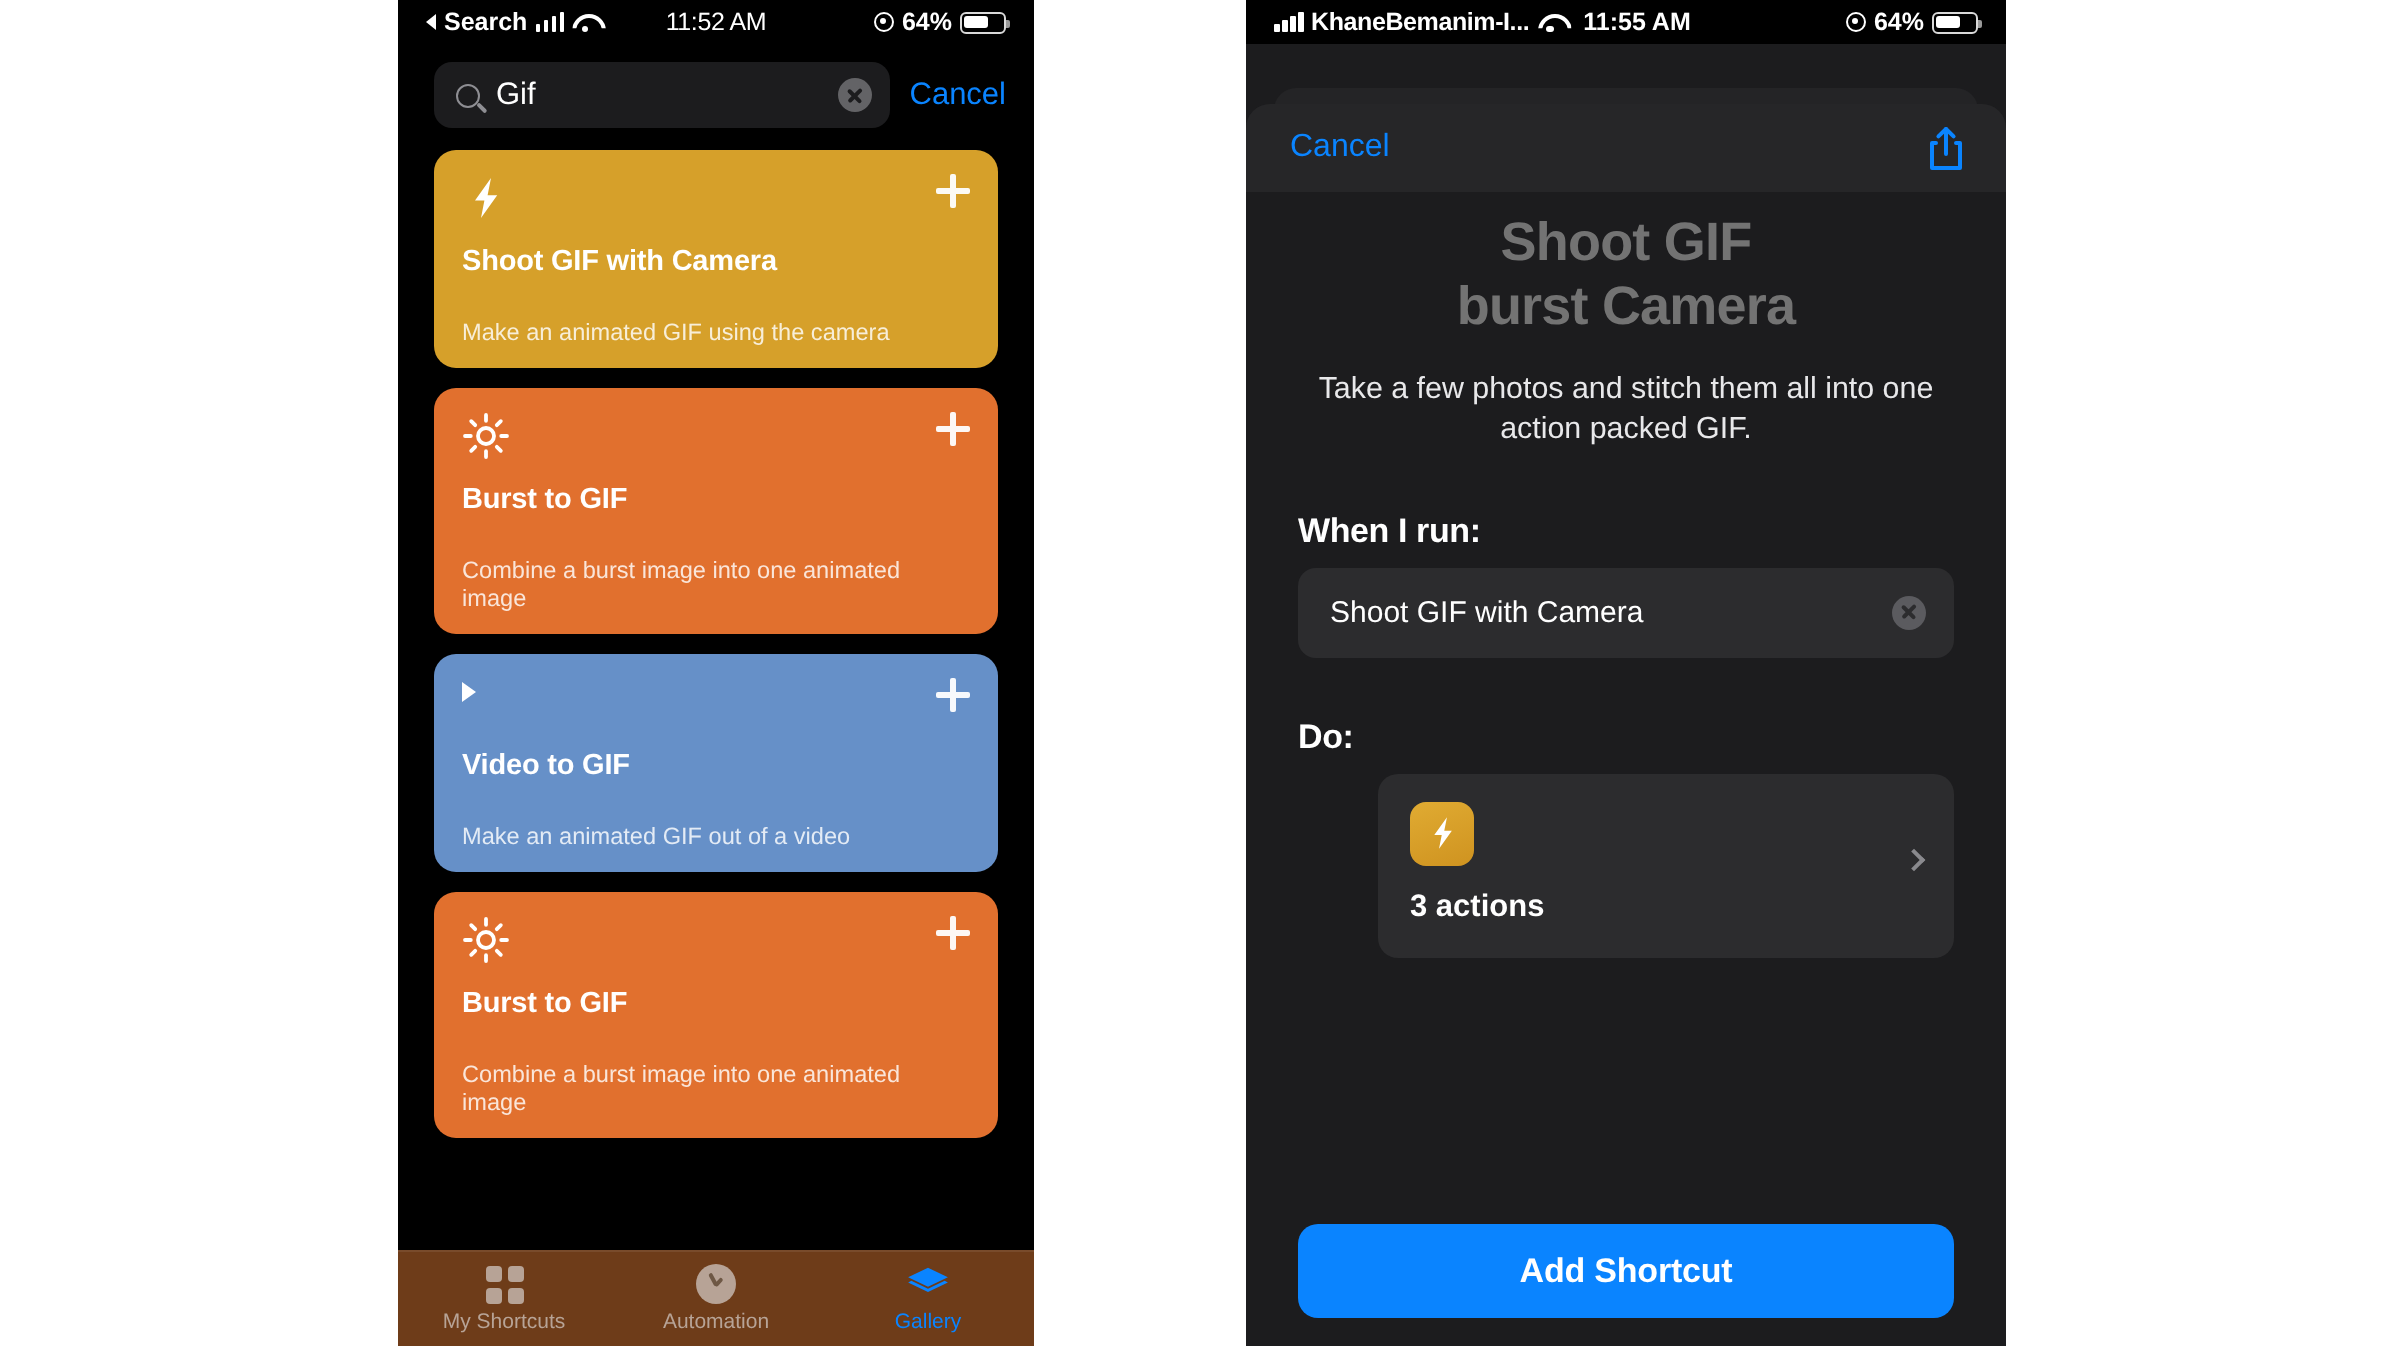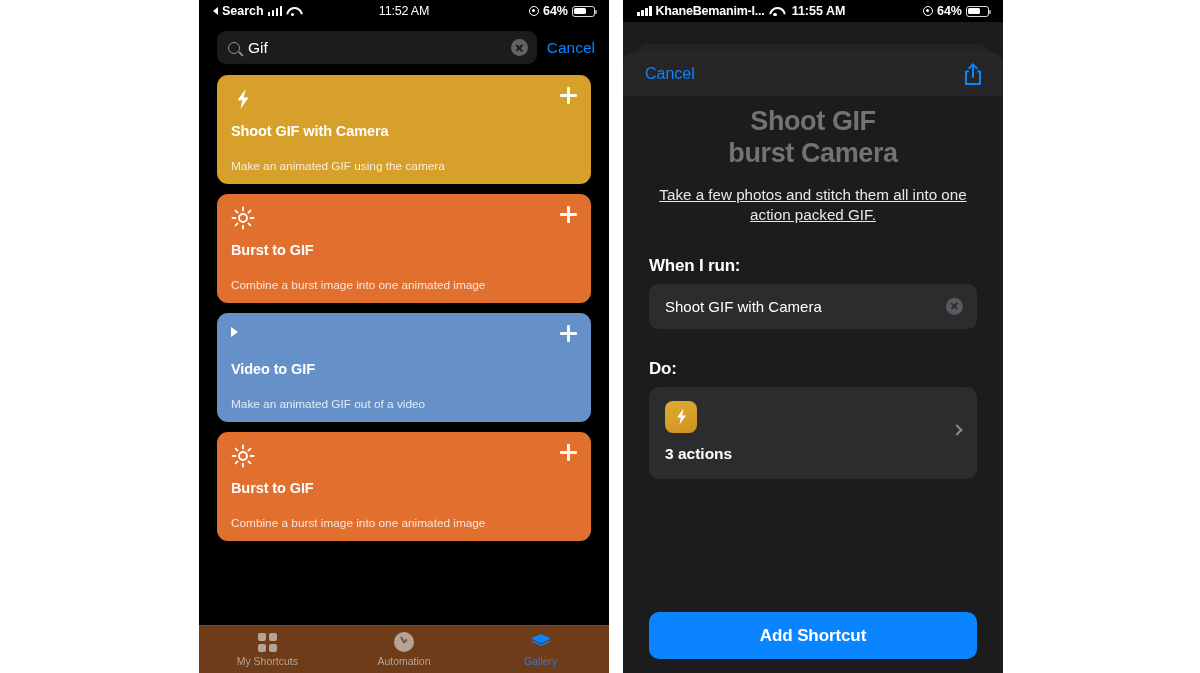--- a/index.html
+++ b/index.html
@@ -12,21 +12,21 @@
   }
 
   
   .phone {
     position:absolute;
     top:0;
     height:673px;
     background:#000000;
     overflow:hidden;
   }
-  #phone-left  { left:199px; width:410px; }
+  #phone-left  { left:199px; width:318px; }
   #phone-right { left:623px; width:380px; background:#1c1c1e; }
 
   
   .statusbar {
     height:22px;
     background:#000;
     display:flex;
     align-items:center;
     padding:0 14px;
     color:#fff;
@@ -202,21 +202,21 @@
   .sheet-cancel { color:#0a84ff; font-size:16px; }
   .share-ic { width:20px; height:23px; position:relative; }
 
   .sheet-body { padding:10px 26px 0; }
   .big-title {
     text-align:center; color:#737373; font-weight:bold;
     font-size:27px; line-height:1.17; letter-spacing:-0.4px;
   }
   .big-desc {
     text-align:center; color:#e8e8ea; font-size:15.2px;
-    line-height:1.33; margin-top:16px; padding:0 6px;text-decoration:underline;
+    line-height:1.33; margin-top:16px; padding:0 6px;
   }
   .sect-label {
     color:#fff; font-size:17px; font-weight:bold;
     margin:30px 0 8px; letter-spacing:-0.2px;
   }
   .run-field {
     background:#2c2c2e; border-radius:9px; height:45px;
     display:flex; align-items:center; padding:0 14px 0 16px; gap:8px;
   }
   .run-field .run-text { flex:1; color:#fff; font-size:15px; }
@@ -226,21 +226,21 @@
   }
   .run-clear::before,.run-clear::after{
     content:"";position:absolute;left:4.2px;top:7.7px;width:8.5px;height:1.6px;
     background:#2c2c2e;border-radius:1px;
   }
   .run-clear::before{transform:rotate(45deg)}
   .run-clear::after{transform:rotate(-45deg)}
 
   .do-card {
     background:#2c2c2e; border-radius:10px; padding:14px 30px 14px 16px;
-    position:relative; min-height:92px;
+    position:relative; min-height:92px;margin-left:40px;
   }
   .do-app-ic {
     width:32px;height:32px;border-radius:8px;
     background:linear-gradient(160deg,#e0ab32,#cf9320);
     display:flex;align-items:center;justify-content:center;
   }
   .do-count { color:#fff; font-size:15.5px; font-weight:bold; margin-top:12px; }
   .chev {
     position:absolute; right:16px; top:50%; margin-top:-7px;
     width:8px;height:8px;border-right:2px solid #8a8a8e;

